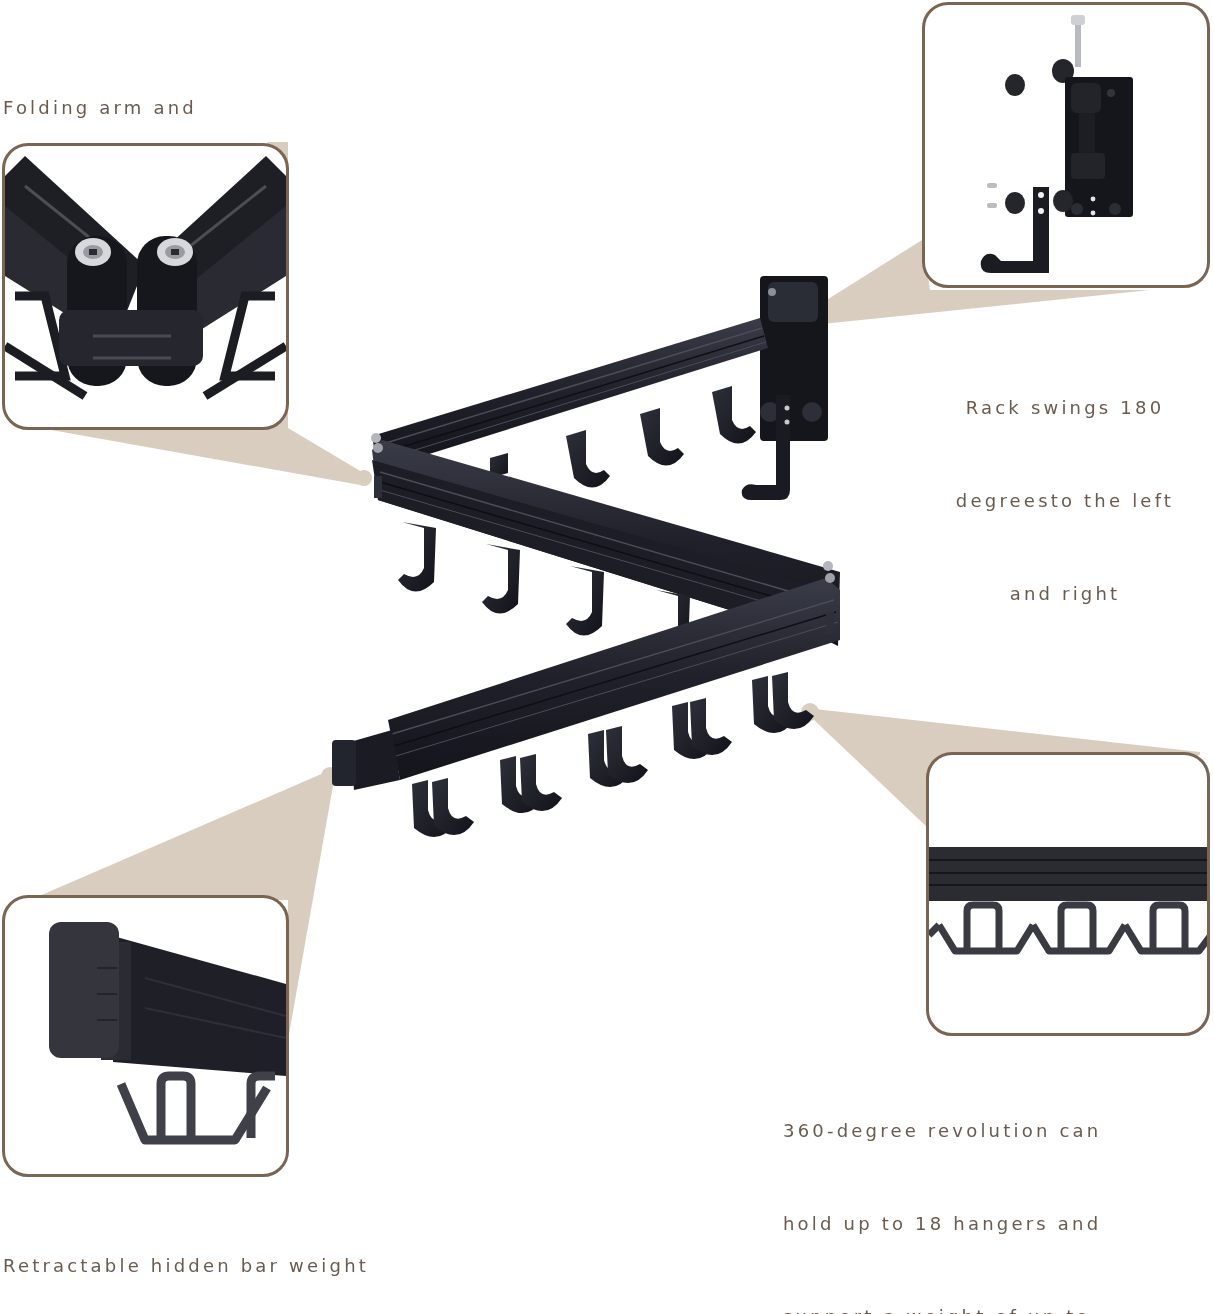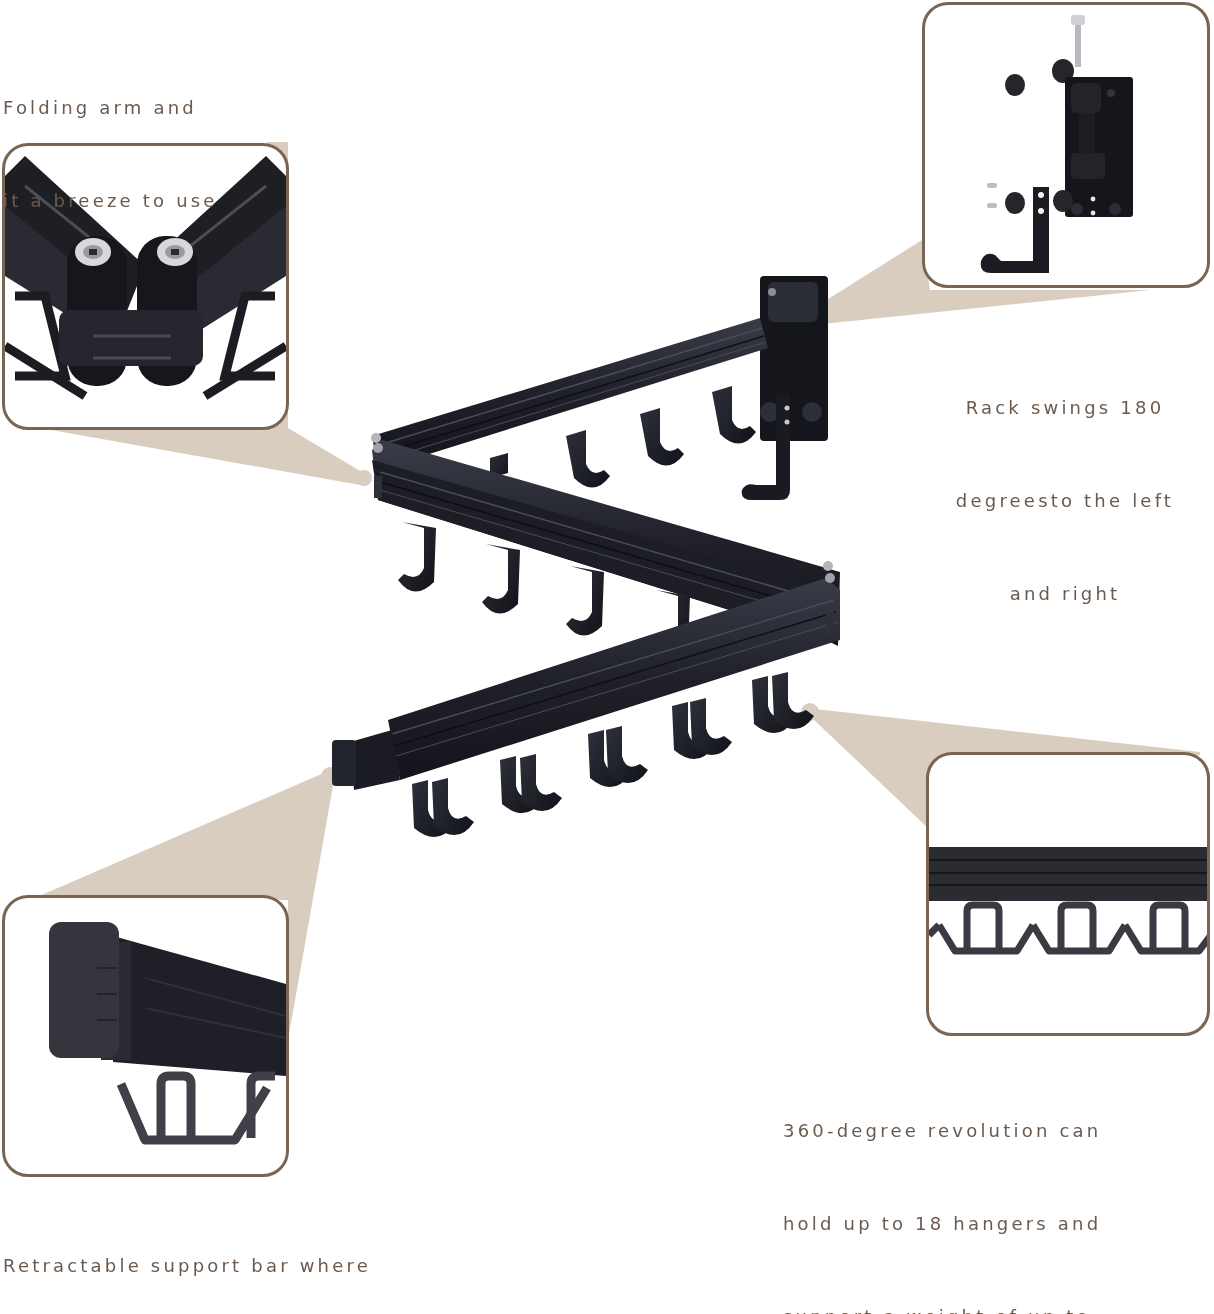--- a/index.html
+++ b/index.html
@@ -205,34 +205,33 @@
     <g fill="none" stroke="#3f4048" stroke-width="9" stroke-linejoin="round">
       <path d="M116 186 L140 242 L230 242 L262 190"></path>
       <path d="M156 240 L156 186 Q156 178 164 178 L178 178 Q186 178 186 186 L186 240"></path>
       <path d="M246 240 L246 186 Q246 178 254 178 L270 178"></path>
     </g>
   </svg>
 </div>
 
 <div class="caption cap-left" style="left:3px;top:30px;">
   <div>Folding arm and</div>
-  <div>it a breeze to use</div>
 </div>
 
 <div class="caption cap-center" style="left:912px;top:330px;width:306px;">
   <div>Rack swings 180</div>
   <div>degreesto the left</div>
   <div>and right</div>
 </div>
 
 <div class="caption cap-left" style="left:783px;top:1053px;">
   <div>360-degree revolution can</div>
   <div>hold up to 18 hangers and</div>
   <div>support a weight of up to</div>
   
 </div>
 
 <div class="caption cap-left" style="left:3px;top:1188px;">
-  <div>Retractable support bar where</div>
+  <div>Retractable hidden bar weight</div>
   
   
   
 </div>
 
 </body></html>

